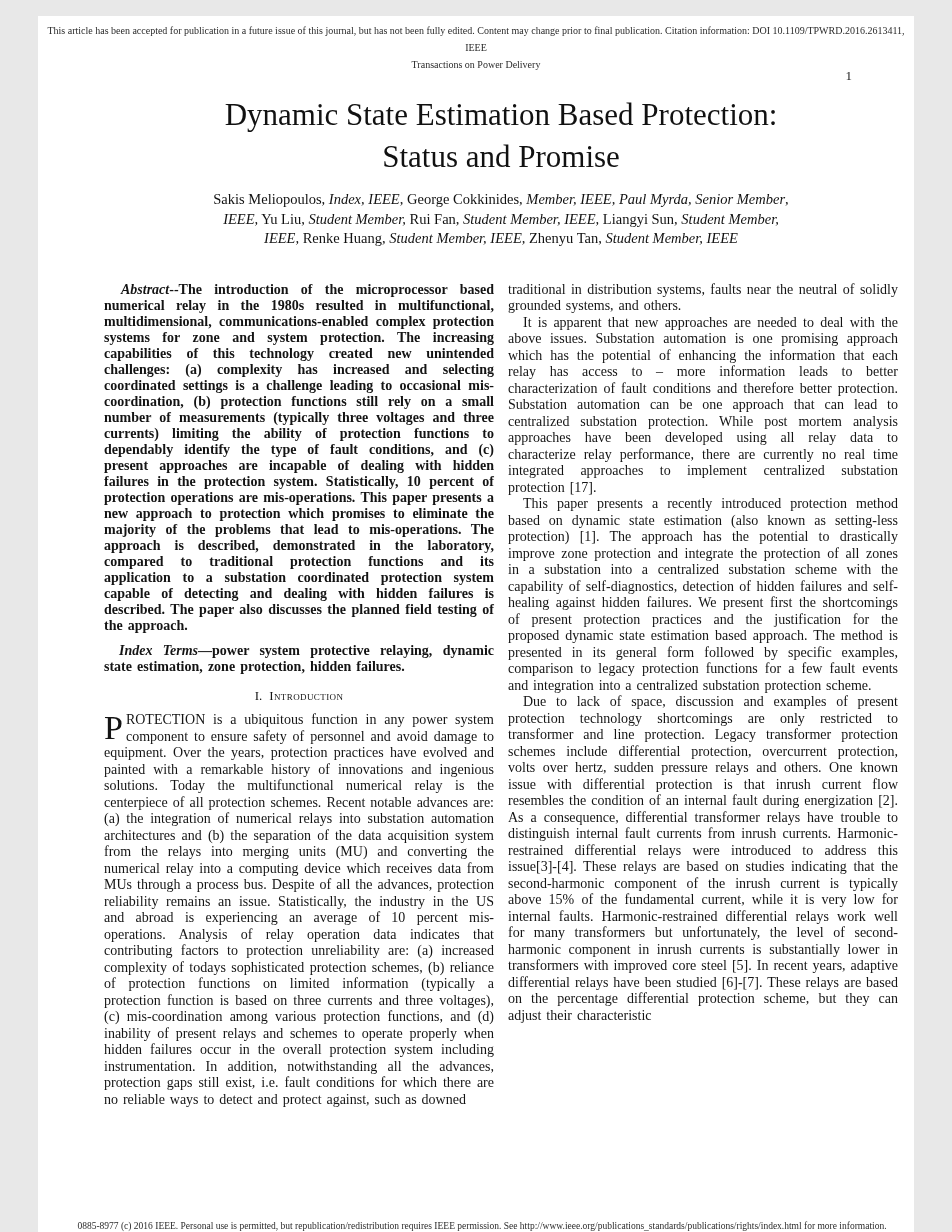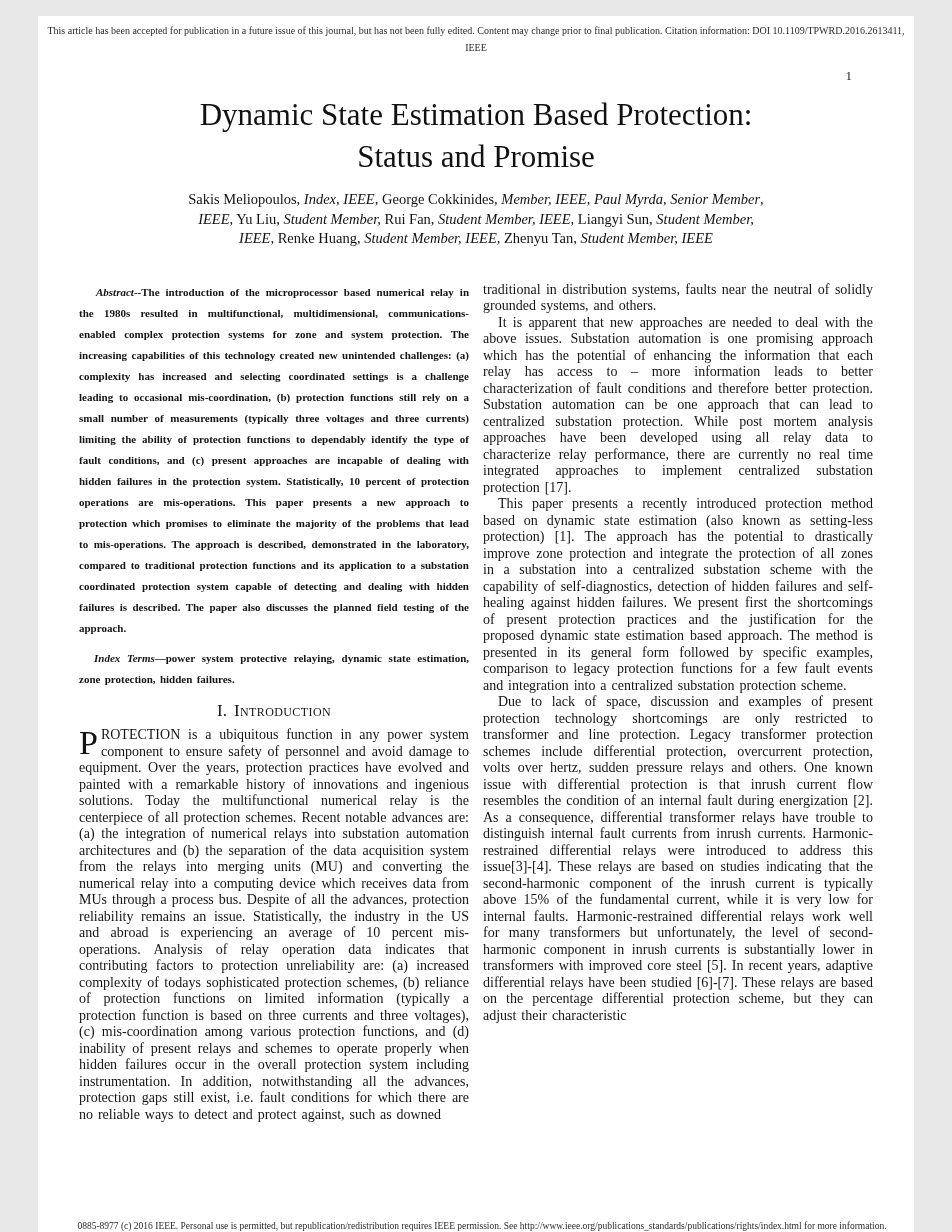--- a/index.html
+++ b/index.html
@@ -28,20 +28,21 @@
     top: 52px;
     right: 62px;
     font-size: 13px;
     color: #1a1a1a;
   }
   .main {
     position: absolute;
     top: 78px;
     left: 0;
     width: 100%;
+    padding-left: 25px;
   }
   .title {
     margin: 0;
     text-align: center;
     font-size: 31px;
     font-weight: normal;
     line-height: 42px;
     color: #111;
   }
   .authors {
@@ -64,33 +65,33 @@
     line-height: 16.5px;
     text-align: justify;
     word-spacing: 1.4px;
     hyphens: auto;
     color: #141414;
   }
   .col p { margin: 0; text-indent: 15px; }
   .col p.noindent { text-indent: 0; }
   .abstract, .indexterms {
     font-weight: bold;
-    font-size: 11px;
-    line-height: 21px;
+    font-size: 14px;
+    line-height: 16px;
     text-indent: 17px;
     word-spacing: 1.6px;
   }
   .indexterms { margin-top: 9px !important; }
   .lbl { font-style: italic; }
   .sec-heading {
     text-align: center;
     text-indent: 0 !important;
     margin-top: 13px !important;
     margin-bottom: 8px !important;
-    font-size: 17px;
+    font-size: 13px;
     word-spacing: normal;
   }
   .sec-heading .sc {
     font-variant: small-caps;
     letter-spacing: 0.4px;
     margin-left: 7px;
   }
   .dropcap {
     float: left;
     font-size: 34px;
@@ -107,20 +108,21 @@
     color: #2a2a2a;
   }
 </style>
 </head>
 <body>
 
 <div class="page">
 
   <div class="notice">
     <div>This article has been accepted for publication in a future issue of this journal, but has not been fully edited. Content may change prior to final publication. Citation information: DOI 10.1109/TPWRD.2016.2613411, IEEE</div>
+    <div>Transactions on Power Delivery</div>
   </div>
 
   <div class="pageno">1</div>
 
   <div class="main">
 
     <h1 class="title">
         <div>Dynamic State Estimation Based Protection:</div>
         <div>Status and Promise</div>
       </h1>

